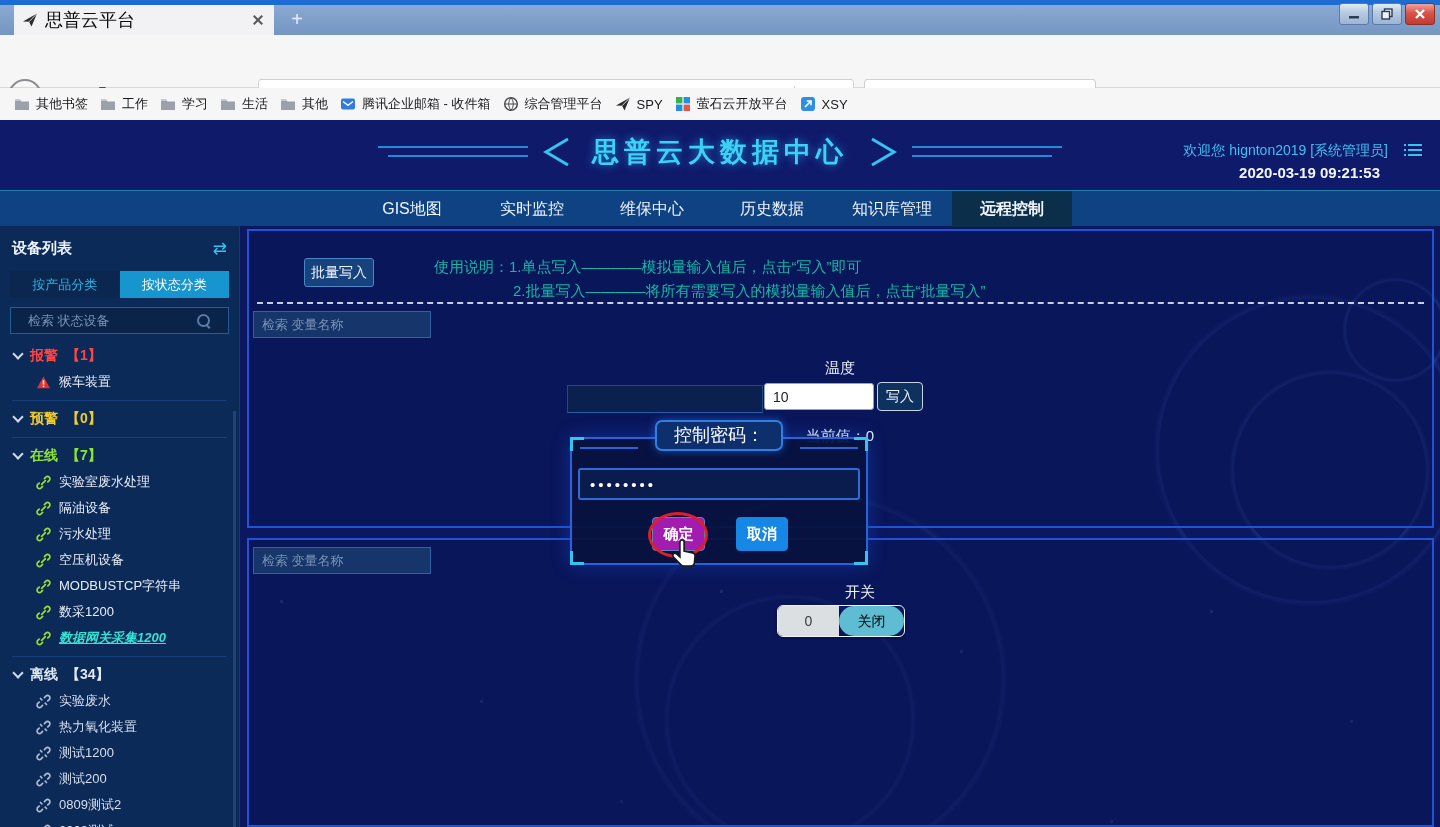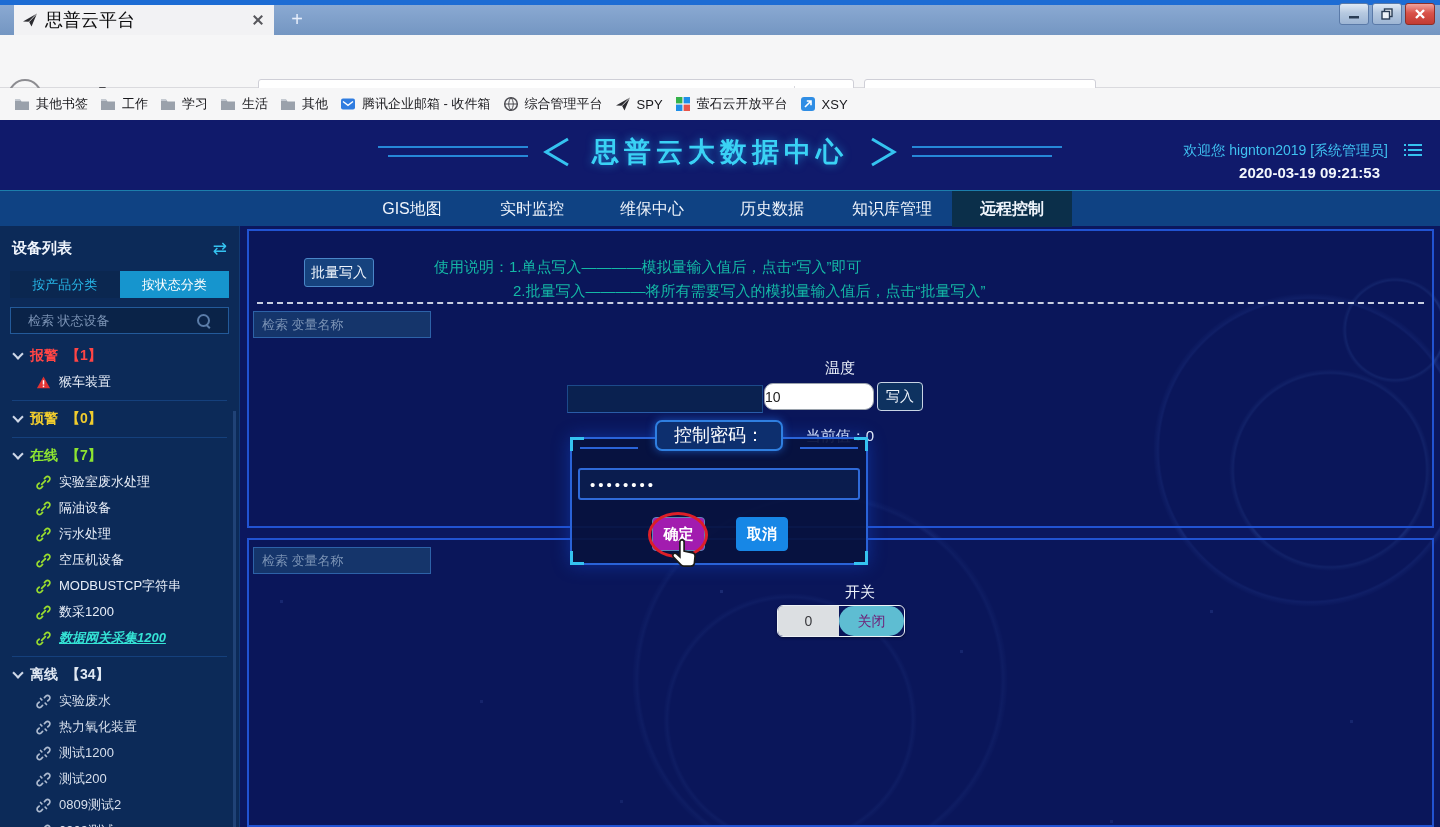--- a/index.html
+++ b/index.html
@@ -135,30 +135,30 @@
   .dotline { position:absolute; left:8px; right:8px; top:71px; border-top:2px dashed #e8eef8; opacity:.85; }
   .var-search { position:absolute; left:4px; width:178px; height:27px; background:#15356b;
     border:1px solid #2d62a8; display:flex; align-items:center; padding:0 8px; }
   .var-search .ph { font-size:13px; color:#7b93b5; }
   #search1 { top:80px; } #search2 { top:7px; }
   .ghost-box { position:absolute; left:318px; top:154px; width:196px; height:28px; background:#0a2150;
     border:1px solid #1c4a8a; border-bottom-color:#2a5ca8; }
   .ctl-label { position:absolute; width:160px; text-align:center; font-size:15px; color:#eef3fb; }
   #temp-label { left:511px; top:128px; }
   .val-input { position:absolute; left:515px; top:152px; width:110px; height:27px; background:#fff;
-    border:1px solid #9aa2ac; border-radius:9px; font-size:14px; color:#222; 
+    border:1px solid #9aa2ac; border-radius:3px; font-size:14px; color:#222; padding-left:8px;
     font-family:"Liberation Sans","DejaVu Sans",sans-serif; }
   .write-btn { position:absolute; left:628px; top:151px; width:46px; height:29px; background:#0e3260;
     border:1px solid #c8d4e4; border-radius:4px; color:#f0f5fc; font-size:14px; text-align:center; line-height:27px; }
   #temp-current { left:511px; top:196px; }
   #switch-label { left:531px; top:43px; }
   .switch { position:absolute; left:528px; top:65px; width:128px; height:32px; display:flex;
     border-radius:6px; overflow:hidden; border:1px solid #eef2f6; box-shadow:0 1px 3px rgba(0,0,0,.4); }
   .sw-val { width:62px; background:#dcdfe2; color:#3a3a3e; font-size:14px; text-align:center; line-height:30px; }
-  .sw-state { width:66px; background:#5ebdd2; color:#701a75; font-size:14px; text-align:center; line-height:30px;border-radius:15px; }
+  .sw-state { width:66px; background:#5ebdd2; color:#000000; font-size:14px; text-align:center; line-height:30px;border-radius:15px; }
 
   
   #dialog { position:absolute; left:570px; top:300px; width:298px; height:145px; z-index:30; }
   .dlg-body { position:absolute; left:0; right:0; top:17px; bottom:0; background:rgba(7,18,62,.93);
     border:2px solid #2a63d8; border-radius:4px; box-shadow:0 0 18px rgba(20,80,220,.45); }
   .corner { position:absolute; width:14px; height:14px; }
   .corner.tl { left:-2px; top:-2px; border-left:3px solid #35c3f0; border-top:3px solid #35c3f0; }
   .corner.tr { right:-2px; top:-2px; border-right:3px solid #35c3f0; border-top:3px solid #35c3f0; }
   .corner.bl { left:-2px; bottom:-2px; border-left:3px solid #35c3f0; border-bottom:3px solid #35c3f0; }
   .corner.br { right:-2px; bottom:-2px; border-right:3px solid #35c3f0; border-bottom:3px solid #35c3f0; }

